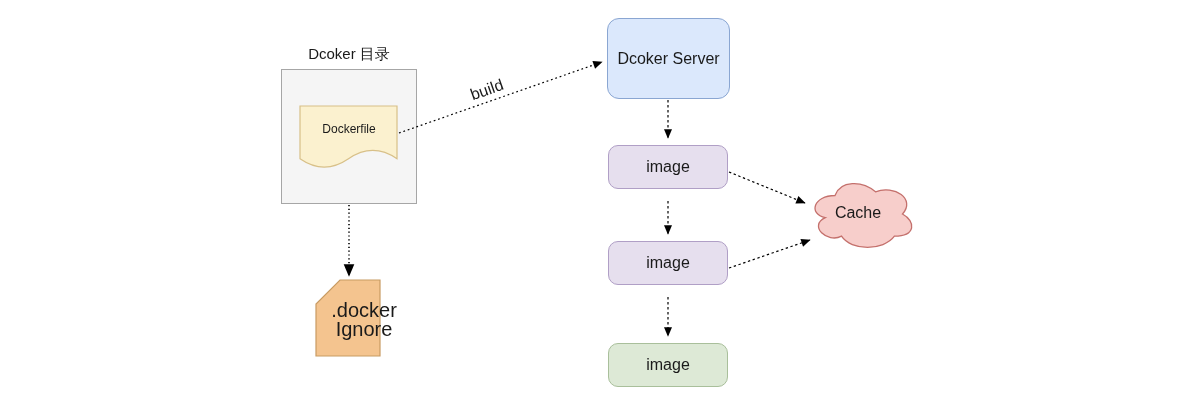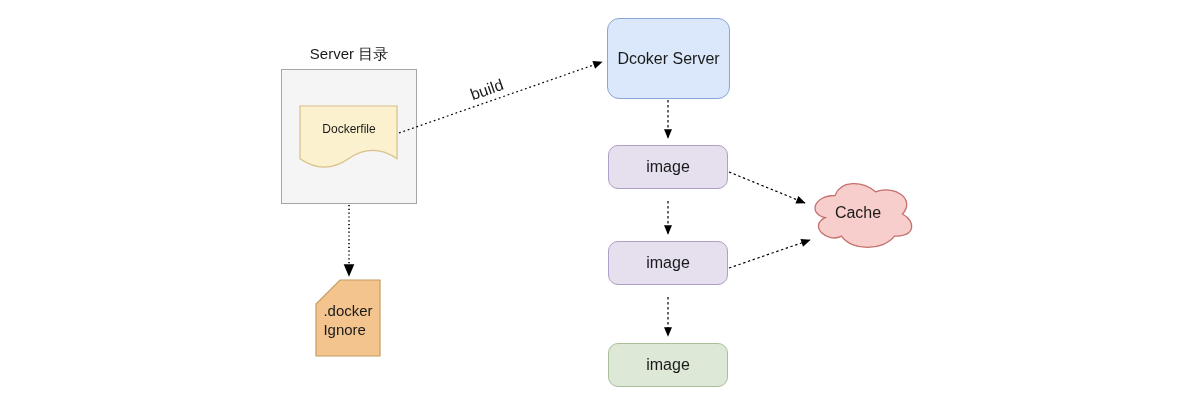--- a/index.html
+++ b/index.html
@@ -20,21 +20,21 @@
   svg.overlay{position:absolute;left:0;top:0;pointer-events:none;}
   .edge{stroke:#000;fill:none;}
   .dash-std{stroke-width:1.2;stroke-dasharray:2.4 2.6;}
   .dash-fine{stroke-width:1.2;stroke-dasharray:1.8 2.8;}
   .dash-dots{stroke-width:1.6;stroke-dasharray:1.2 2.6;}
   .lbl{position:absolute;transform:translate(-50%,-50%);white-space:nowrap;}
   .ctx-title{left:349px;top:54px;font-size:15px;}
   .dockerfile-lbl{left:349px;top:129px;font-size:12px;}
   .build-lbl{left:487px;top:90px;font-size:16px;transform:translate(-50%,-50%) rotate(-19.5deg);}
   .ignore-lbl{left:350px;top:244px;font-size:15px;background:#ffffff;padding:1px 3px;}
-  .card-lbl{left:348px;top:320px;font-size:15px;line-height:19px;white-space:pre-line;}
+  .card-lbl{left:364px;top:320px;font-size:20px;line-height:19px;white-space:pre-line;text-align:center;}
   .cache-lbl{left:858px;top:213px;font-size:16px;text-align:right;}
 </style>
 </head>
 <body>
 
 <div class="canvas">
 
   <div class="node ctx-box"></div>
 
   <div class="node server-box">
@@ -77,21 +77,21 @@
 
     <line class="edge dash-std" x1="668" y1="201" x2="668" y2="234" marker-end="url(#arrow)"></line>
 
     <line class="edge dash-std" x1="668" y1="297" x2="668" y2="336" marker-end="url(#arrow)"></line>
 
     <line class="edge dash-std" x1="729" y1="172" x2="805" y2="203" marker-end="url(#arrow)"></line>
 
     <line class="edge dash-std" x1="729" y1="268" x2="810" y2="240" marker-end="url(#arrow)"></line>
   </svg>
 
-  <div class="lbl ctx-title">Server 目录</div>
+  <div class="lbl ctx-title">Dcoker 目录</div>
 
   <div class="lbl dockerfile-lbl">Dockerfile</div>
 
   <div class="lbl build-lbl">build</div>
 
 
   <div class="lbl card-lbl">.docker
 Ignore</div>
 
   <div class="lbl cache-lbl">Cache</div>

